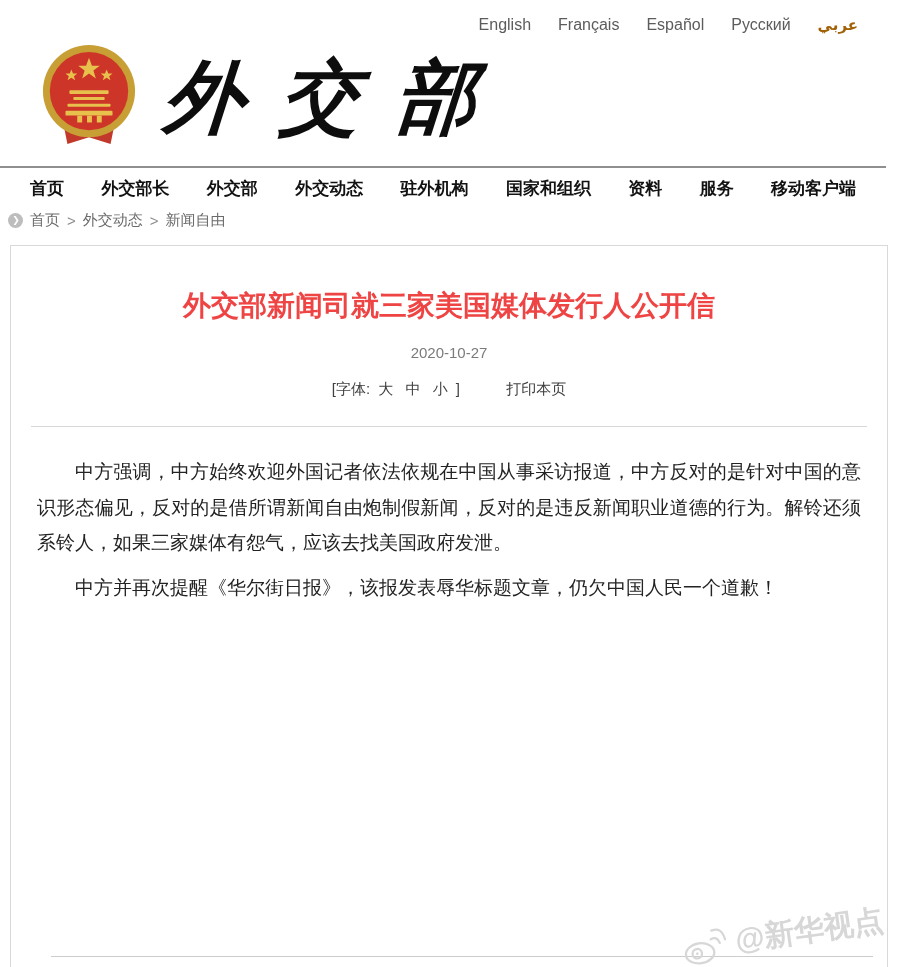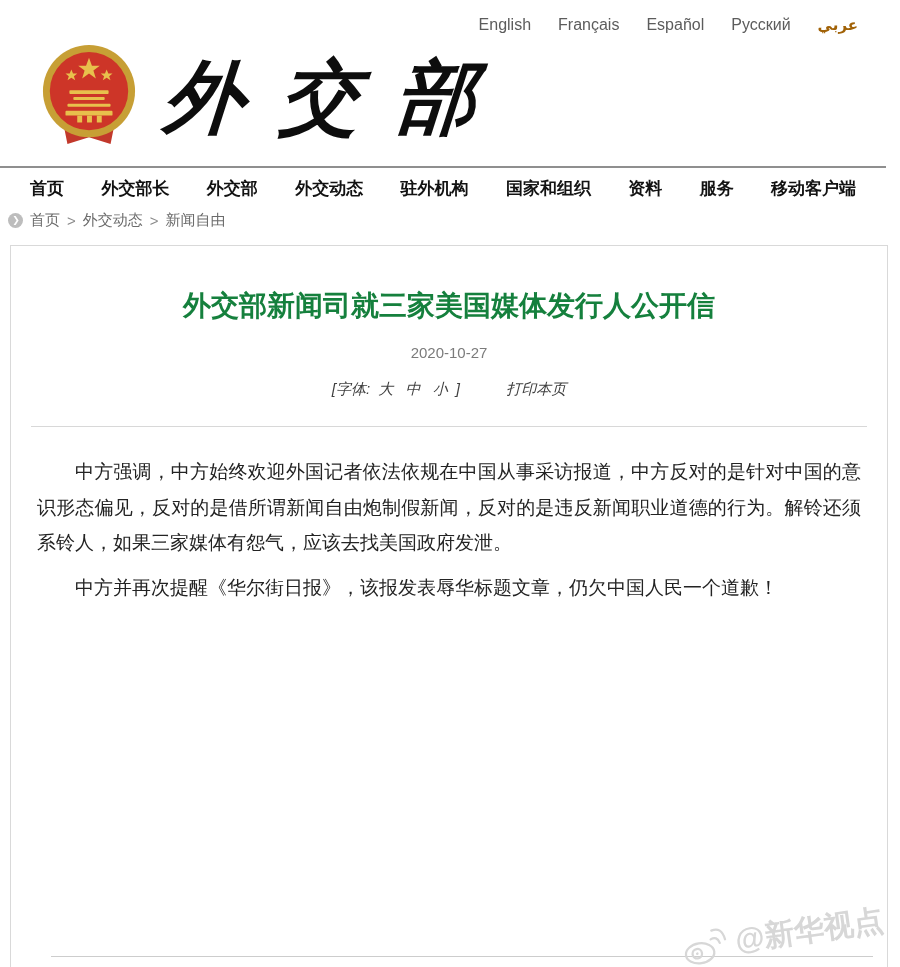--- a/index.html
+++ b/index.html
@@ -63,30 +63,30 @@
 
   
   .content-box {
     position:absolute; top:245px; left:10px;
     width:878px; height:735px;
     border:1px solid #d9d9d9; background:#fff;
   }
   .article-title {
     margin:37px 48px 0;
     text-align:center;
-    font-size:28px; font-weight:bold; color:#15803d;
+    font-size:28px; font-weight:bold; color:#ef4444;
     line-height:1.62;
   }
   .article-date {
     margin-top:16px; text-align:center;
     font-size:15px; color:#7b7b7b;
   }
   .toolbar {
     margin-top:19px; text-align:center;
-    font-size:15px; color:#3f3f3f;font-style:italic;
+    font-size:15px; color:#3f3f3f;
   }
   .font-opt { margin:0 4px; cursor:pointer; }
   .print-link { margin-left:42px; cursor:pointer; }
   .divider {
     border:none; border-top:1px solid #d8d8d8;
     margin:27px 20px 0;
   }
   .article-body {
     margin:27px 26px 0;
     font-size:19px; color:#232323;

